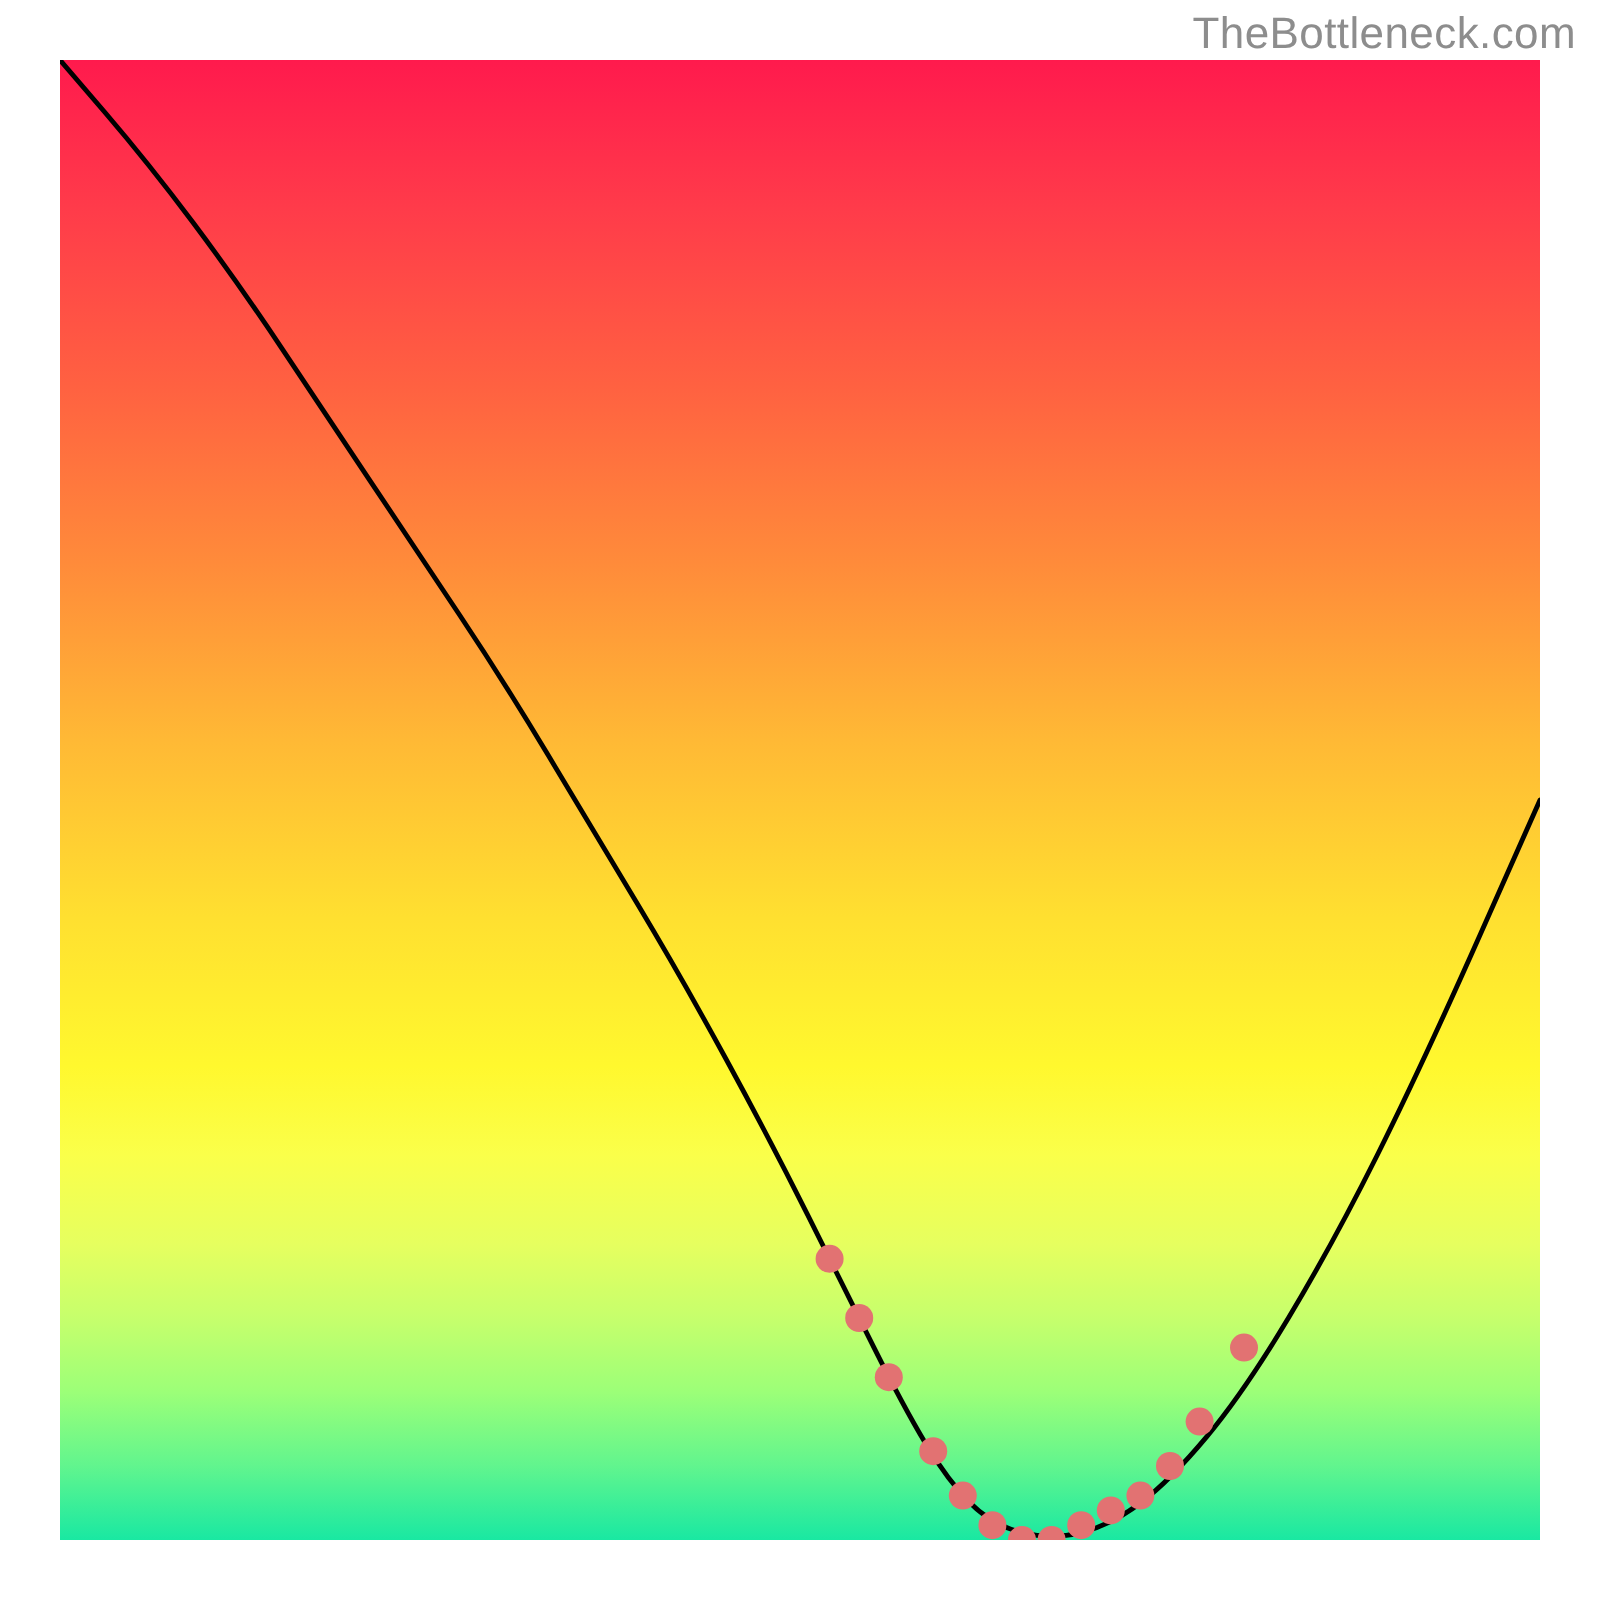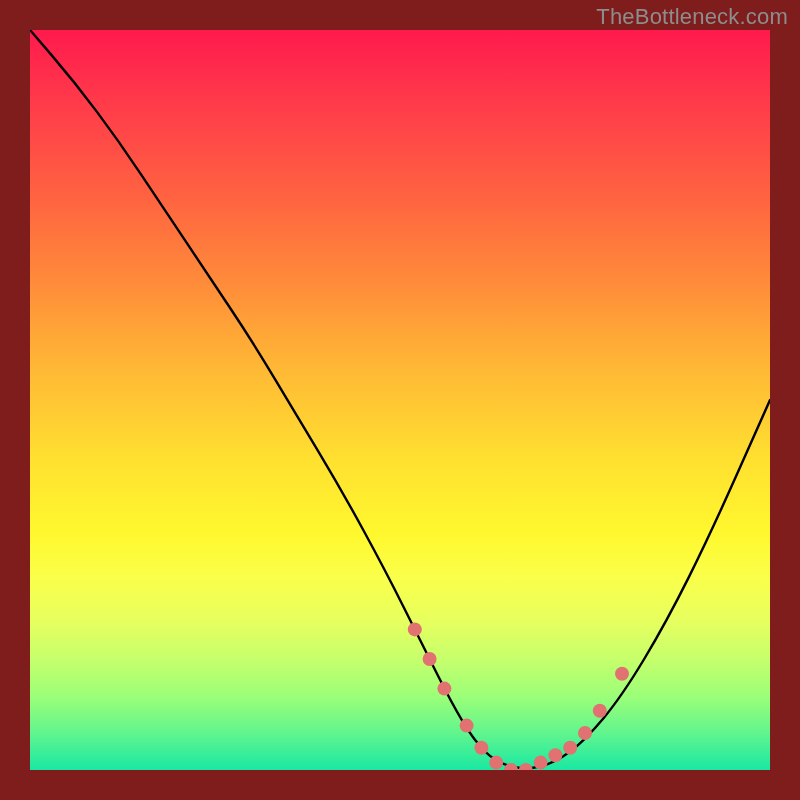--- a/index.html
+++ b/index.html
@@ -9,21 +9,21 @@
     height: 800px;
     background: #000;
     overflow: hidden;
   }
   .frame {
     position: absolute;
     left: 0;
     top: 0;
     width: 800px;
     height: 800px;
-    background: #7f1d1d;
+    background: #ffffff;
   }
   .plot {
     position: absolute;
     left: 30px;
     top: 30px;
     width: 740px;
     height: 740px;
     background: linear-gradient(
       to bottom,
       #ff1a4d 0%,

